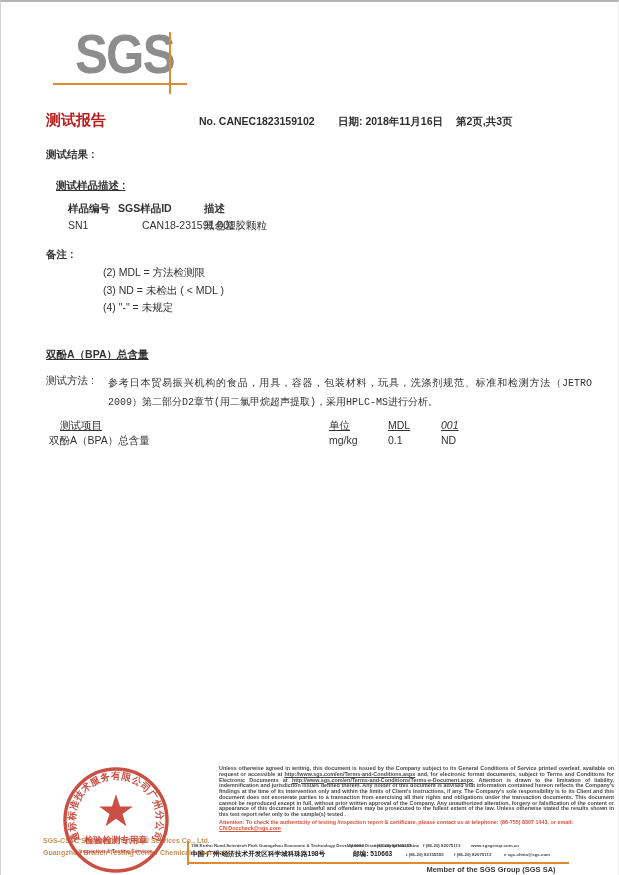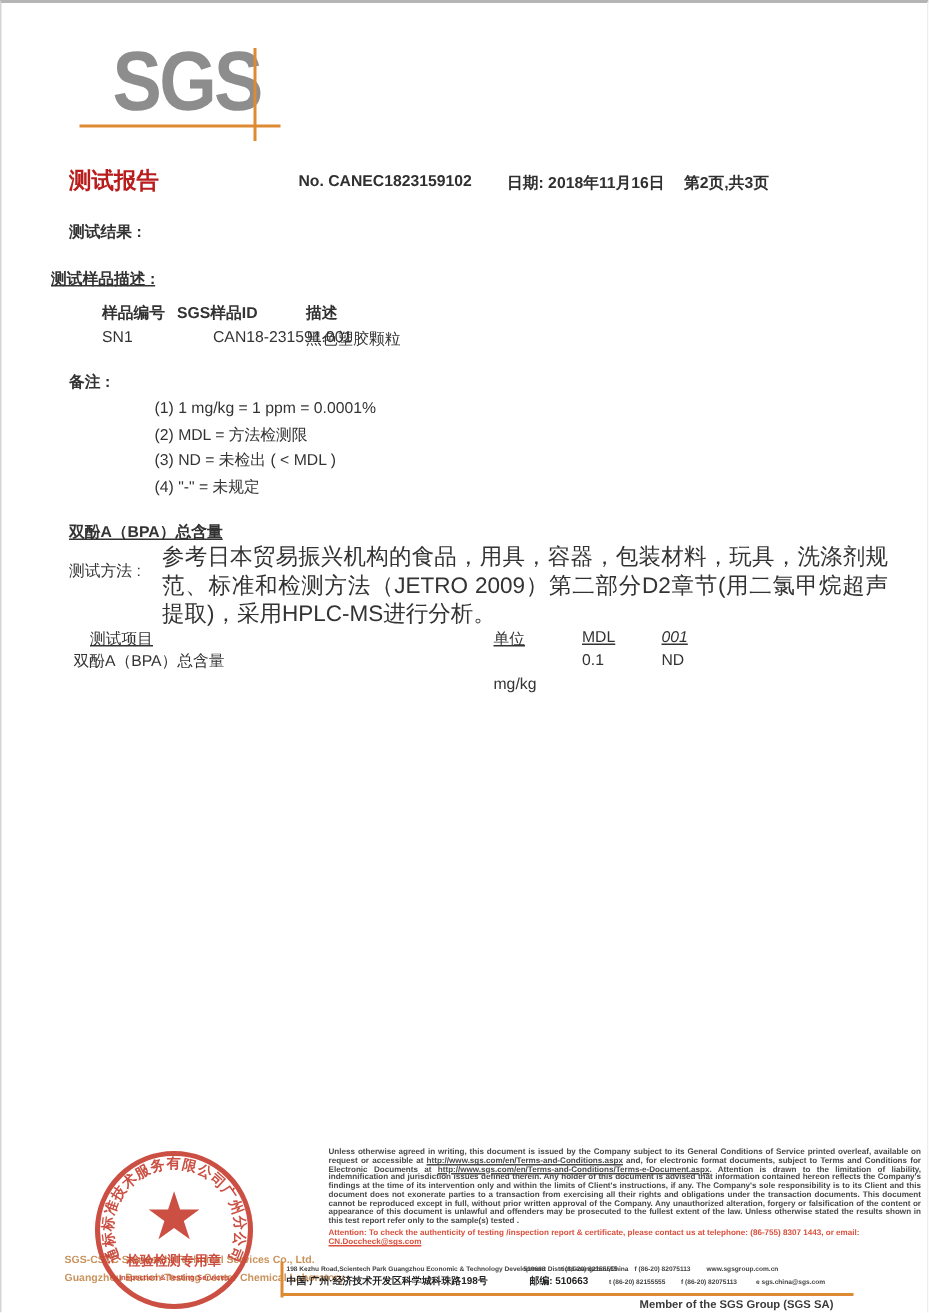--- a/index.html
+++ b/index.html
@@ -17,21 +17,21 @@
   
   .title{position:absolute;left:45px;top:109px;font-size:15px;font-weight:bold;color:#b91c1c;}
   .hmeta{position:absolute;top:113px;font-size:10.5px;font-weight:bold;color:#2f2f2f;white-space:nowrap;}
   
   .lbl{position:absolute;font-size:10.5px;font-weight:bold;color:#333;white-space:nowrap;}
   .u{text-decoration:underline;}
   .i{font-style:italic;}
   .cell{position:absolute;font-size:10.5px;color:#333;white-space:nowrap;}
   .cellb{font-weight:bold;}
   .notes{position:absolute;left:102px;top:262px;font-size:10.5px;line-height:17.5px;color:#333;}
-  .method-text{position:absolute;left:107px;top:360px;width:484px;font-size:15px;line-height:19px;color:#333;text-align:justify;}
+  .method-text{position:absolute;left:107px;top:372px;width:484px;font-size:10px;line-height:19px;color:#333;text-align:justify;font-family:Liberation Mono, monospace;}
   .ccol{text-align:left;margin-left:22px;}
   
   .legal-block{position:absolute;left:218px;top:764px;width:395px;}
   .legal{margin:0;font-size:5.4px;line-height:5.75px;color:#4a4a4a;text-align:justify;font-weight:600;}
   .legal .u{text-decoration:underline;}
   .attn{margin:1px 0 0 0;font-size:5.4px;line-height:6px;color:#d9503c;font-weight:bold;text-align:left;}
   .addr{position:absolute;font-size:4.4px;color:#444;font-weight:600;white-space:nowrap;}
   .addr-cn{position:absolute;font-size:6.6px;color:#222;font-weight:bold;white-space:nowrap;}
   .vline{position:absolute;left:186px;top:839px;width:2px;height:24px;background:#dd8a33;}
   .hline2{position:absolute;left:187px;top:860px;width:381px;height:2px;background:#dd8a33;}
@@ -50,49 +50,48 @@
     <div class="logo-vline"></div>
   </div>
 
   <div class="title">测试报告</div>
   <div class="hmeta" style="left:198px;">No. CANEC1823159102</div>
   <div class="hmeta" style="left:337px;text-align:right;">日期: 2018年11月16日</div>
   <div class="hmeta" style="left:455px;">第2页,共3页</div>
 
   <div class="lbl" style="left:45px;top:146px;">测试结果 :</div>
 
-  <div class="lbl u" style="left:33px;top:177px;">测试样品描述 :</div>
+  <div class="lbl u" style="left:55px;top:177px;">测试样品描述 :</div>
   <div>
     <div class="cell cellb ccol" style="left:45px;top:200px;width:48px;">样品编号</div>
     <div class="cell cellb" style="left:117px;top:200px;">SGS样品ID</div>
     <div class="cell cellb" style="left:203px;top:200px;">描述</div>
     <div class="cell ccol" style="left:45px;top:217px;width:48px;">SN1</div>
     <div class="cell" style="left:115px;top:217px;margin-left:26px;">CAN18-231591.001</div>
     <div class="cell" style="left:203px;top:217px;">黑色塑胶颗粒</div>
   </div>
 
   <div class="lbl" style="left:45px;top:246px;">备注 :</div>
   <div class="notes">
-    <div>(1) 1 mg/kg = 1 ppm = 0.0001%</div>
     <div>(2) MDL = 方法检测限</div>
     <div>(3) ND = 未检出 ( &lt; MDL )</div>
     <div>(4) "-" = 未规定</div>
   </div>
 
   <div class="lbl u" style="left:45px;top:346px;">双酚A（BPA）总含量</div>
   <div class="lbl" style="left:45px;top:372px;font-weight:normal;">测试方法 :</div>
   <div class="method-text">参考日本贸易振兴机构的食品，用具，容器，包装材料，玩具，洗涤剂规范、标准和检测方法（JETRO 2009）第二部分D2章节(用二氯甲烷超声提取)，采用HPLC-MS进行分析。</div>
 
   <div>
     <div class="cell u" style="left:59px;top:417px;">测试项目</div>
     <div class="cell u ccol" style="left:306px;top:417px;width:52px;">单位</div>
     <div class="cell u ccol" style="left:365px;top:417px;width:44px;">MDL</div>
     <div class="cell u i ccol" style="left:418px;top:417px;width:44px;">001</div>
     <div class="cell" style="left:48px;top:432px;">双酚A（BPA）总含量</div>
-    <div class="cell ccol" style="left:306px;top:448px;width:52px;">mg/kg</div>
+    <div class="cell ccol" style="left:306px;top:432px;width:52px;">mg/kg</div>
     <div class="cell ccol" style="left:365px;top:432px;width:44px;">0.1</div>
     <div class="cell ccol" style="left:418px;top:432px;width:44px;">ND</div>
   </div>
 
   <div class="company" style="top:835px;">SGS-CSTC Standards Technical Services Co., Ltd.</div>
   <div class="company" style="top:847px;">Guangzhou Branch Testing Center Chemical Laboratory</div>
 
   <svg class="stamp" width="114" height="113" viewBox="0 0 114 113">
     <circle cx="57" cy="56" r="51" fill="none" stroke="#c84134" stroke-width="3.4"></circle>
     <defs>

